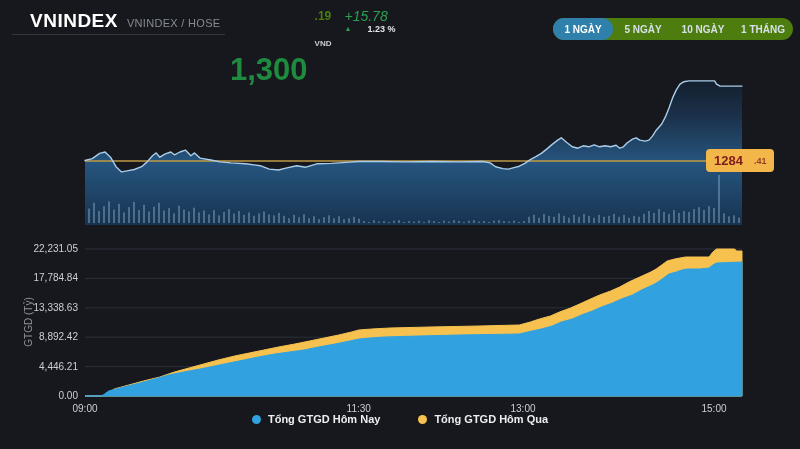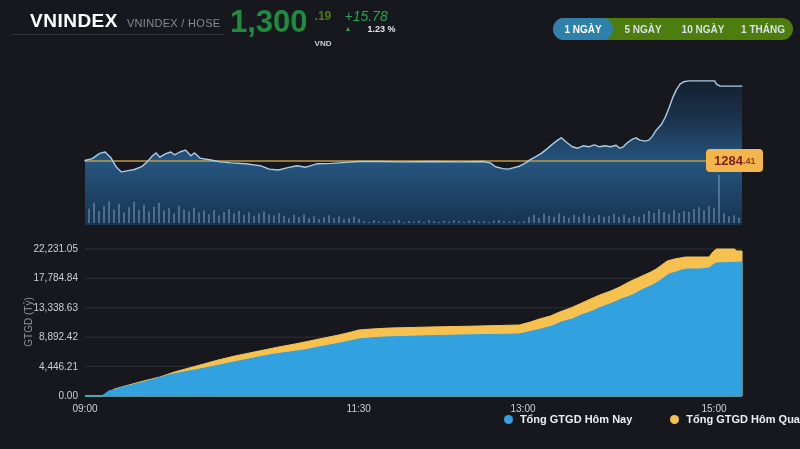--- a/index.html
+++ b/index.html
@@ -5,21 +5,21 @@
   html,body{margin:0;padding:0;background:#0f1115;}
   #app{position:relative;width:800px;height:449px;background:#16181e;overflow:hidden;
        font-family:"Liberation Sans",sans-serif;-webkit-font-smoothing:antialiased;}
   
   #title-block{position:absolute;left:30px;top:10px;display:flex;align-items:baseline;gap:9px;}
   #page-title{color:#ffffff;font-size:19px;font-weight:bold;letter-spacing:.5px;}
   #page-subtitle{color:#858b94;font-size:11px;letter-spacing:.3px;}
   #header-divider{position:absolute;left:12px;top:34px;width:213px;height:1px;background:#3d424a;opacity:.7;}
   
   #price-block{position:absolute;left:230px;top:7px;display:flex;align-items:flex-start;gap:7px;}
-  #current-price{font-size:31px;line-height:30px;font-weight:bold;color:#1f8b3e;}
+  #current-price{font-size:31px;line-height:30px;font-weight:bold;color:#1f8b3e;margin-top:48px;}
   .price-sub{display:flex;flex-direction:column;align-items:flex-start;margin-top:3px;}
   #price-decimals{font-size:12px;font-weight:bold;color:#4d7c0f;line-height:12px;}
   #price-currency{font-size:8px;font-weight:bold;color:#c9cdd3;margin-top:17px;}
   .change-col{display:flex;flex-direction:column;margin-top:3px;margin-left:6px;}
   #price-change{font-size:14px;color:#2ba14f;line-height:12px;font-style:italic;}
   .pct-row{display:flex;align-items:center;gap:16px;margin-top:2px;}
   #change-arrow{font-size:7px;color:#2ba14f;line-height:8px;}
   #price-change-percent{font-size:9px;font-weight:bold;color:#e2e5e9;}
   
   #range-switcher{position:absolute;left:553px;top:10px;height:22px;border-radius:11px;
@@ -27,28 +27,28 @@
   .range-btn{width:60px;height:22px;border:none;border-radius:11px;background:transparent;
        color:#d9e1e8;font-family:"Liberation Sans",sans-serif;font-size:10px;font-weight:bold;
        cursor:pointer;padding:0;}
   .range-btn.active{background:#2f80aa;color:#ffffff;}
   
   #charts{position:absolute;left:0;top:0;width:800px;height:449px;}
   
   #ref-label{position:absolute;left:706px;top:149px;height:23px;padding:0 8px;border-radius:4px;
        background:#f2b64a;display:flex;align-items:center;color:#7f1d1d;z-index:5;}
   #ref-label .big{font-size:13px;font-weight:bold;line-height:23px;}
-  #ref-label .small{font-size:9px;font-weight:bold;opacity:.8;}
+  #ref-label .small{font-size:9px;font-weight:bold;opacity:.8;padding-left:11px;}
   
   .y-tick{position:absolute;right:722px;font-size:10px;color:#ccd0d6;white-space:nowrap;}
   .x-tick{position:absolute;top:403px;font-size:10px;color:#ccd0d6;transform:translateX(-50%);white-space:nowrap;}
   #gtgd-ylabel{position:absolute;left:28px;top:322px;transform:translate(-50%,-50%) rotate(-90deg);
        font-size:10px;color:#8d939c;white-space:nowrap;}
   
-  #legend{position:absolute;left:0;top:413px;width:800px;display:flex;justify-content:flex-end;gap:38px;}
+  #legend{position:absolute;left:0;top:413px;width:800px;display:flex;justify-content:center;gap:38px;}
   .legend-item{display:flex;align-items:center;gap:7px;cursor:pointer;}
   .legend-dot{width:9px;height:9px;border-radius:50%;}
   .legend-label{font-size:11px;font-weight:600;color:#eceef1;}
 </style>
 </head>
 <body>
 
 <div id="app">
 
   <div id="title-block">

